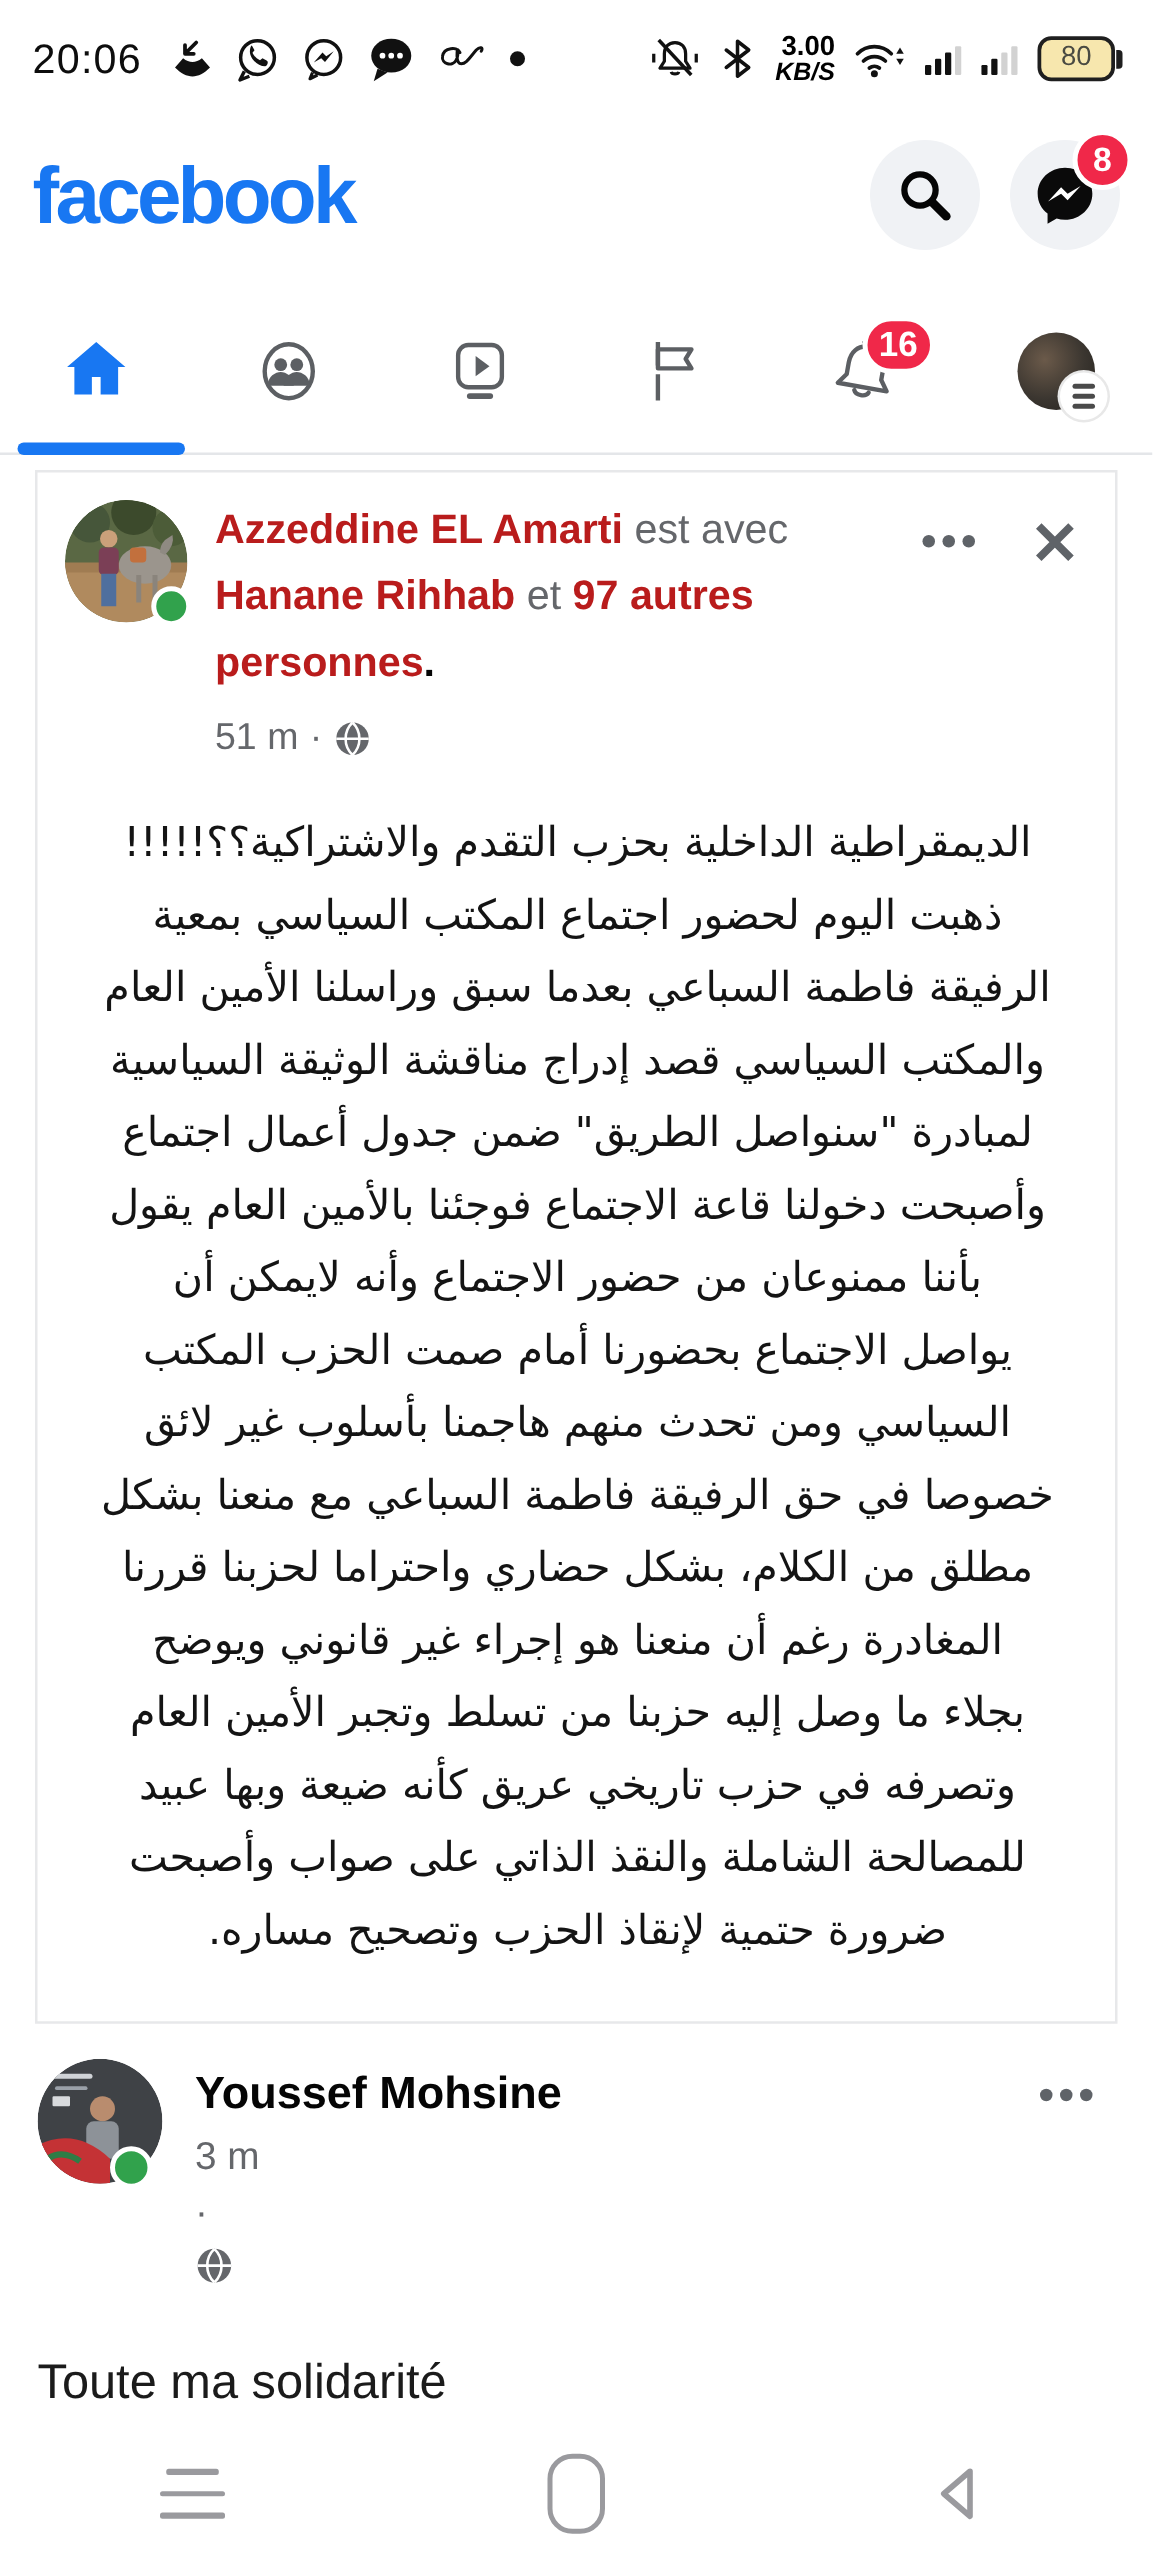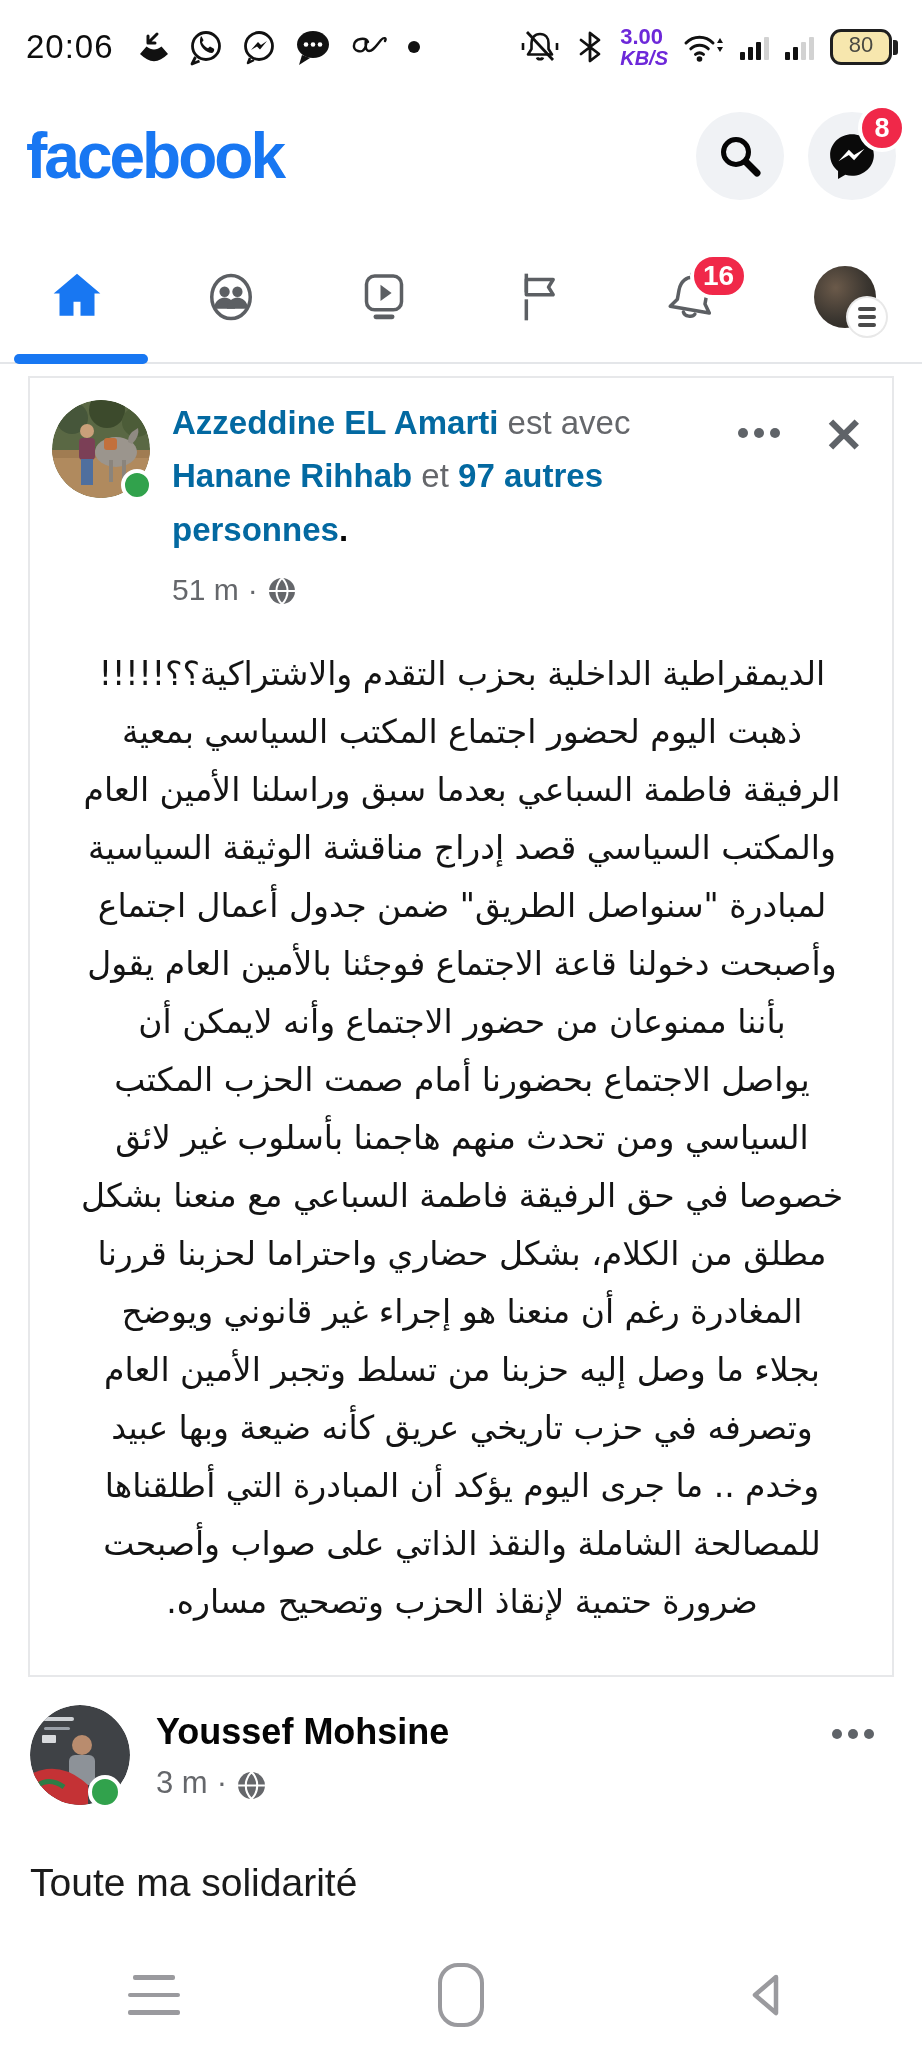--- a/index.html
+++ b/index.html
@@ -6,21 +6,21 @@
   html,body { background:#fff; }
   body { width:922px; height:2048px; font-family:"Liberation Sans",sans-serif; overflow:hidden; }
   .screen { width:922px; height:2048px; background:#fff; display:flex; flex-direction:column; position:relative; }
 
   
   .status-bar { height:80px; display:flex; align-items:center; padding:14px 24px 0 26px; }
   .sb-time { font-size:33px; color:#0d0d0d; letter-spacing:1px; margin-right:22px; }
   .sb-left { display:flex; align-items:center; gap:15px; }
   .sb-spacer { flex:1; }
   .sb-right { display:flex; align-items:center; gap:13px; }
-  .speed { display:flex; flex-direction:column; align-items:flex-start; line-height:1.05; color:#6d28d9; }
+  .speed { display:flex; flex-direction:column; align-items:flex-end; line-height:1.05; color:#000000; }
   .speed .v { font-size:22px; font-weight:bold; }
   .speed .u { font-size:20px; font-weight:bold;font-style:italic; }
   .battery { position:relative; width:62px; height:36px; border:3.5px solid #1f1f1f; border-radius:11px;
              background:#f7e7ae; display:flex; align-items:flex-start; justify-content:center;
              font-size:22px; color:#4a4a42; margin-right:6px; }
   .battery:after { content:""; position:absolute; right:-9px; top:8px; width:5px; height:15px;
                    background:#1f1f1f; border-radius:0 3px 3px 0; }
 
   
   .fb-header { height:152px; display:flex; align-items:center; padding:0 26px; }
@@ -47,39 +47,39 @@
   .menu-overlay i { width:18px; height:4px; background:#4a4a4a; border-radius:2px; }
 
   
   .post-card { margin:12px 28px 0; border:2px solid #E7E8EA; background:#fff; padding:18px 20px 44px 22px; }
   .post-header { display:flex; align-items:flex-start; }
   .avatar-wrap { position:relative; width:98px; height:98px; flex:none; margin-top:4px; }
   .avatar-wrap svg, .comment-avatar svg { border-radius:50%; display:block; }
   .online-dot { position:absolute; right:-3px; bottom:-3px; width:32px; height:32px; border-radius:50%;
                 background:#31A24C; border:4px solid #fff; }
   .name-block { margin-left:22px; width:486px; font-size:33px; line-height:1.62; color:#65676B; }
-  .name-block b { color:#0369a1; }
+  .name-block b { color:#b91c1c; }
   .name-block .period { color:#050505; font-weight:bold; }
   .timestamp { margin-top:10px; display:flex; align-items:center; gap:9px; font-size:30px; color:#65676B; }
   .post-actions { margin-left:auto; display:flex; gap:44px; align-items:flex-start; padding:16px 8px 0 0; }
   .dots { display:flex; gap:6px; padding-top:16px; cursor:pointer; }
   .dots i { width:10px; height:10px; border-radius:50%; background:#5f6368; }
   .close-x { font-size:48px; color:#5f6368; font-weight:bold; line-height:1; cursor:pointer; }
 
   .post-body { margin-top:30px; direction:rtl; }
   .post-line { font-family:"DejaVu Sans",sans-serif; font-size:33px; line-height:58px;
                color:#141414; text-align:center; }
 
   
   .comment-sec { padding:28px 34px 0 30px; }
   .comment-header { display:flex; align-items:flex-start; }
   .comment-avatar { position:relative; width:100px; height:100px; flex:none; }
   .c-name-block { margin-left:26px; padding-top:6px; }
   .c-name { font-size:36px; font-weight:bold; color:#050505; }
-  .c-time { margin-top:12px; display:flex; align-items:flex-end; gap:9px; font-size:31px; color:#65676B; }
+  .c-time { margin-top:12px; display:flex; align-items:flex-start; gap:9px; font-size:31px; color:#65676B;flex-direction:column; }
   .comment-text { margin-top:56px; font-size:39px; color:#1b1b1b; }
 
   
   .android-nav { margin-top:auto; height:106px; display:flex; align-items:center; }
   .nav-slot { flex:1; display:flex; align-items:center; justify-content:center; cursor:pointer; }
   .recents-icon { display:flex; flex-direction:column; gap:13px; align-items:center; }
   .recents-icon i { width:52px; height:4.5px; background:#9a9a9e; border-radius:2px; display:block; }
   .home-rect { width:46px; height:64px; border:4.5px solid #9a9a9e; border-radius:20px; }
 
   svg { display:block; }
@@ -328,21 +328,20 @@
       <div class="post-line">لمبادرة "سنواصل الطريق" ضمن جدول أعمال اجتماع</div>
       <div class="post-line">وأصبحت دخولنا قاعة الاجتماع فوجئنا بالأمين العام يقول</div>
       <div class="post-line">بأننا ممنوعان من حضور الاجتماع وأنه لايمكن أن</div>
       <div class="post-line">يواصل الاجتماع بحضورنا أمام صمت الحزب المكتب</div>
       <div class="post-line">السياسي ومن تحدث منهم هاجمنا بأسلوب غير لائق</div>
       <div class="post-line">خصوصا في حق الرفيقة فاطمة السباعي مع منعنا بشكل</div>
       <div class="post-line">مطلق من الكلام، بشكل حضاري واحتراما لحزبنا قررنا</div>
       <div class="post-line">المغادرة رغم أن منعنا هو إجراء غير قانوني ويوضح</div>
       <div class="post-line">بجلاء ما وصل إليه حزبنا من تسلط وتجبر الأمين العام</div>
       <div class="post-line">وتصرفه في حزب تاريخي عريق كأنه ضيعة وبها عبيد</div>
-      <div class="post-line">وخدم .. ما جرى اليوم يؤكد أن المبادرة التي أطلقناها</div>
       <div class="post-line">للمصالحة الشاملة والنقذ الذاتي على صواب وأصبحت</div>
       <div class="post-line">ضرورة حتمية لإنقاذ الحزب وتصحيح مساره.</div>
     </div>
   </article>
 
   <section class="comment-sec">
     <div class="comment-header">
       <div class="comment-avatar">
         <svg width="100" height="100" viewBox="0 0 100 100">
           <defs>

